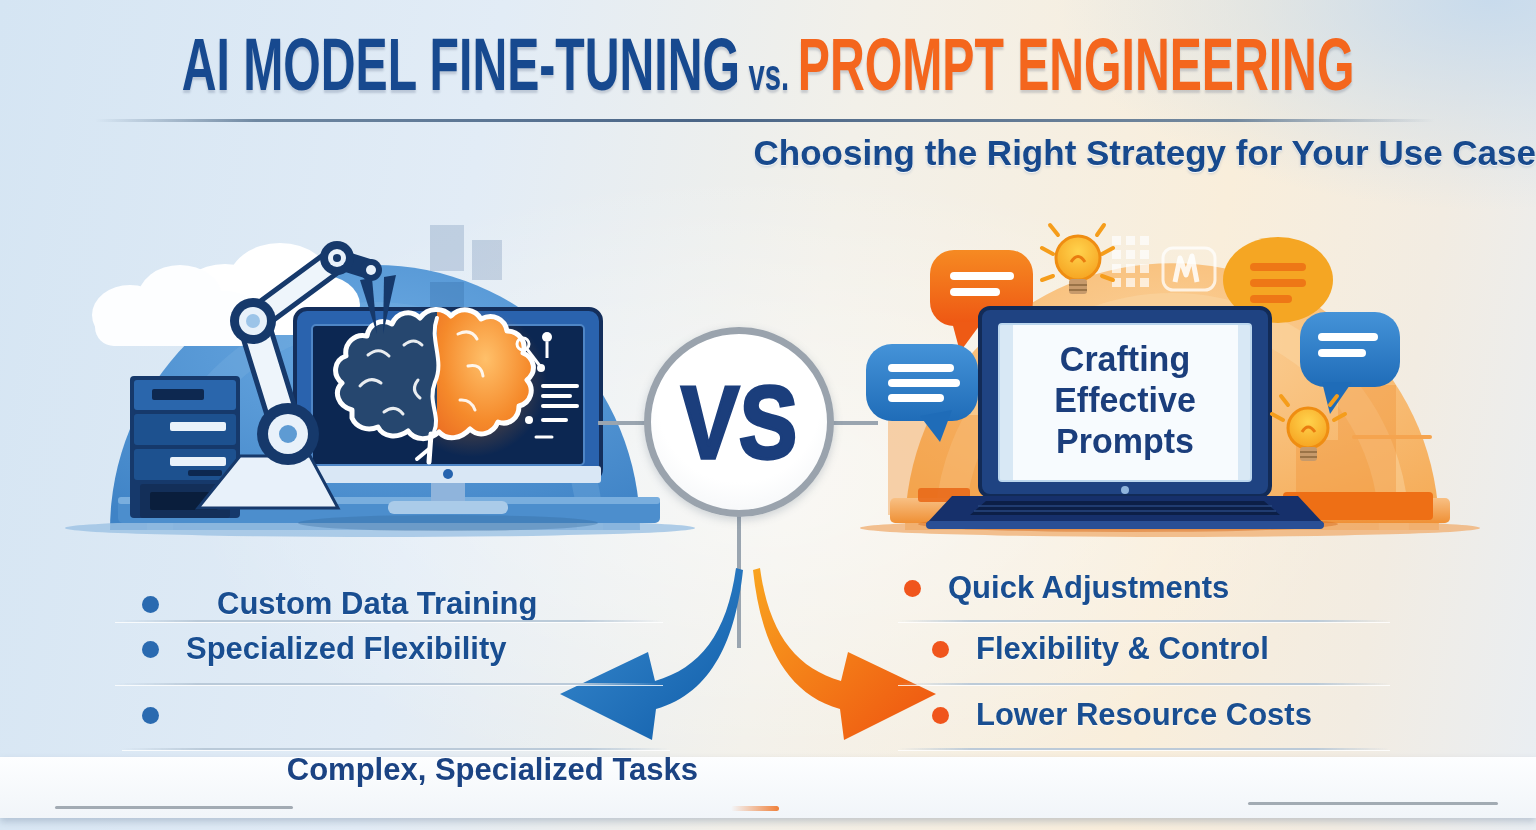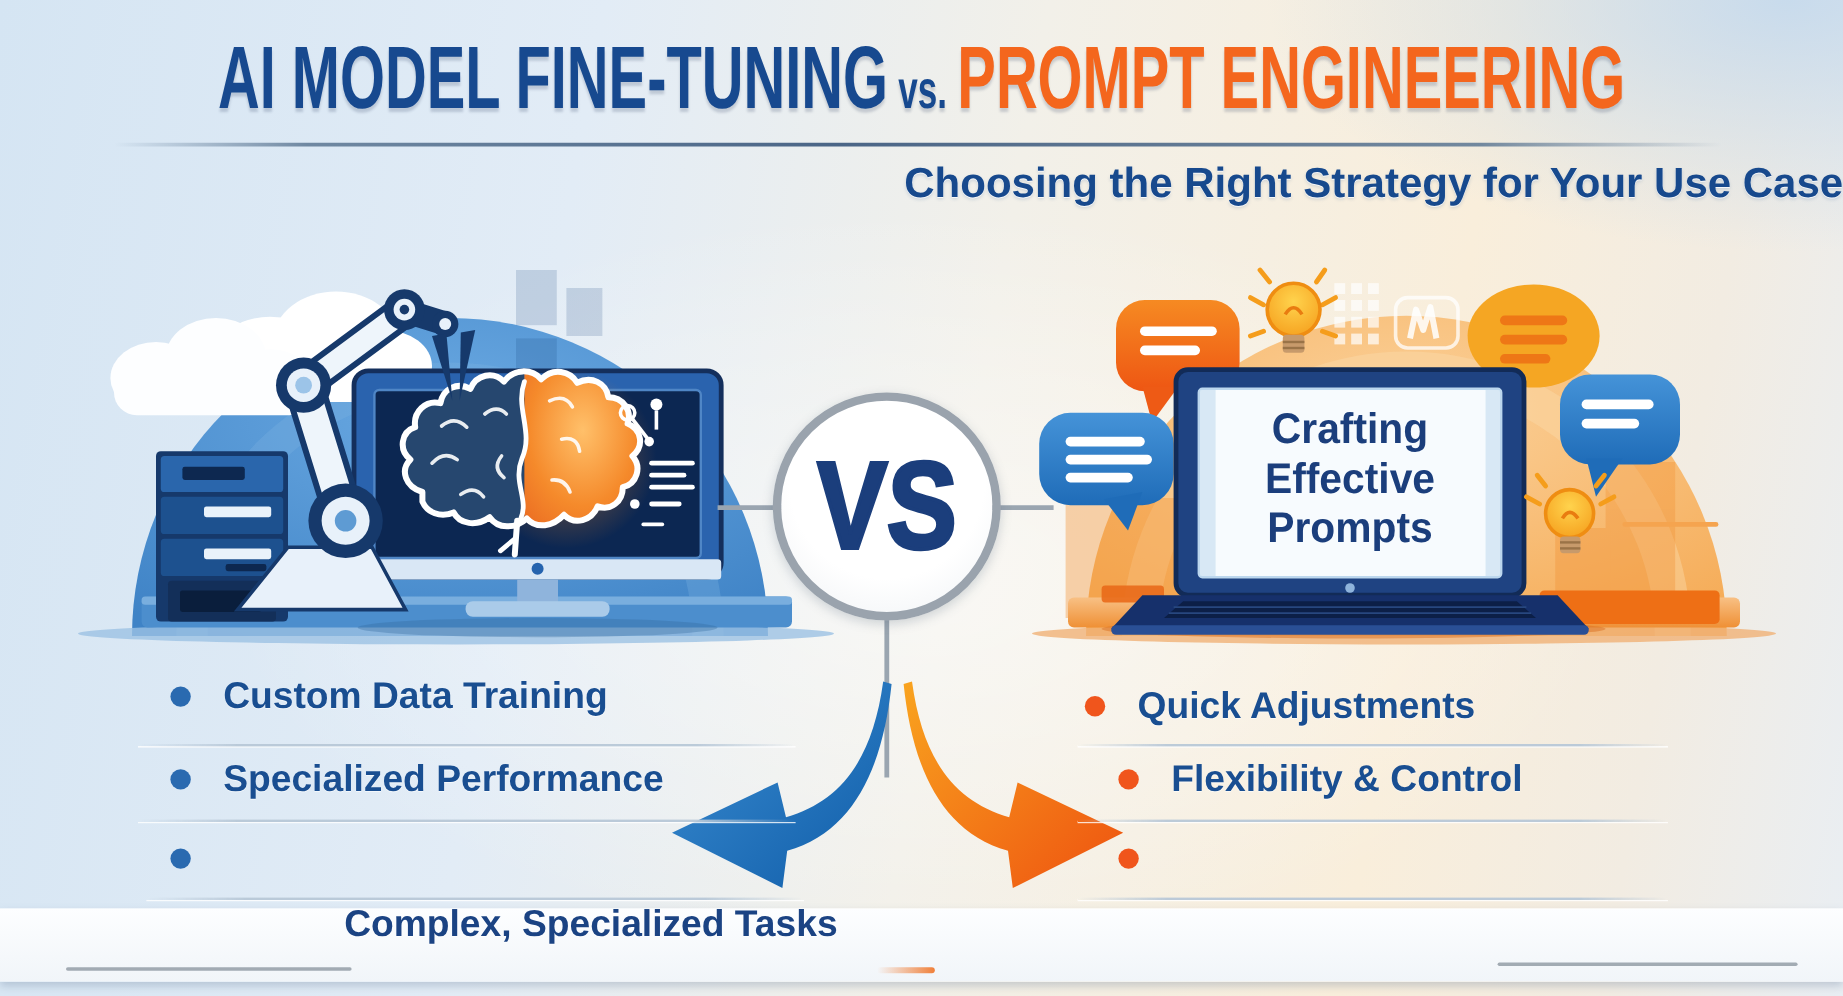--- a/index.html
+++ b/index.html
@@ -367,28 +367,28 @@
     <span class="vs-text">VS</span>
   </div>
 
   <div class="laptop-text">
     <div>Crafting</div>
     <div>Effective</div>
     <div>Prompts</div>
   </div>
 
   <div>
-    <div class="row" style="left:142px;top:558px;">
+    <div class="row" style="left:142px;top:582px;gap:31px;">
       <span class="dot dot-blue"></span>
       <span class="item-text">Custom Data Training</span>
     </div>
     <div class="sep" style="left:115px;top:620px;width:548px;"></div>
     <div class="row" style="left:142px;top:627px;">
       <span class="dot dot-blue"></span>
-      <span class="item-text">Specialized Performance</span>
+      <span class="item-text">Specialized Flexibility</span>
     </div>
     <div class="sep" style="left:115px;top:683px;width:548px;"></div>
     <div class="row" style="left:142px;top:693px;">
       <span class="dot dot-blue"></span>
     </div>
     <div class="sep" style="left:122px;top:748px;width:548px;"></div>
   </div>
 
   <div>
     <div class="row" style="left:904px;top:566px;">
@@ -396,20 +396,21 @@
       <span class="item-text">Quick Adjustments</span>
     </div>
     <div class="sep" style="left:898px;top:620px;width:492px;"></div>
     <div class="row" style="left:932px;top:627px;">
       <span class="dot dot-orange"></span>
       <span class="item-text">Flexibility &amp; Control</span>
     </div>
     <div class="sep" style="left:898px;top:683px;width:492px;"></div>
     <div class="row" style="left:932px;top:693px;">
       <span class="dot dot-orange"></span>
+      <span class="item-text">Lower Resource Costs</span>
     </div>
     <div class="sep" style="left:898px;top:748px;width:492px;"></div>
   </div>
 
   <div class="footer-band"></div>
   <div class="step-line step-line-left"></div>
   <div class="step-line step-line-right"></div>
   <div class="comet"></div>
   <div class="use-case use-case-left">Complex, Specialized Tasks</div>
 

